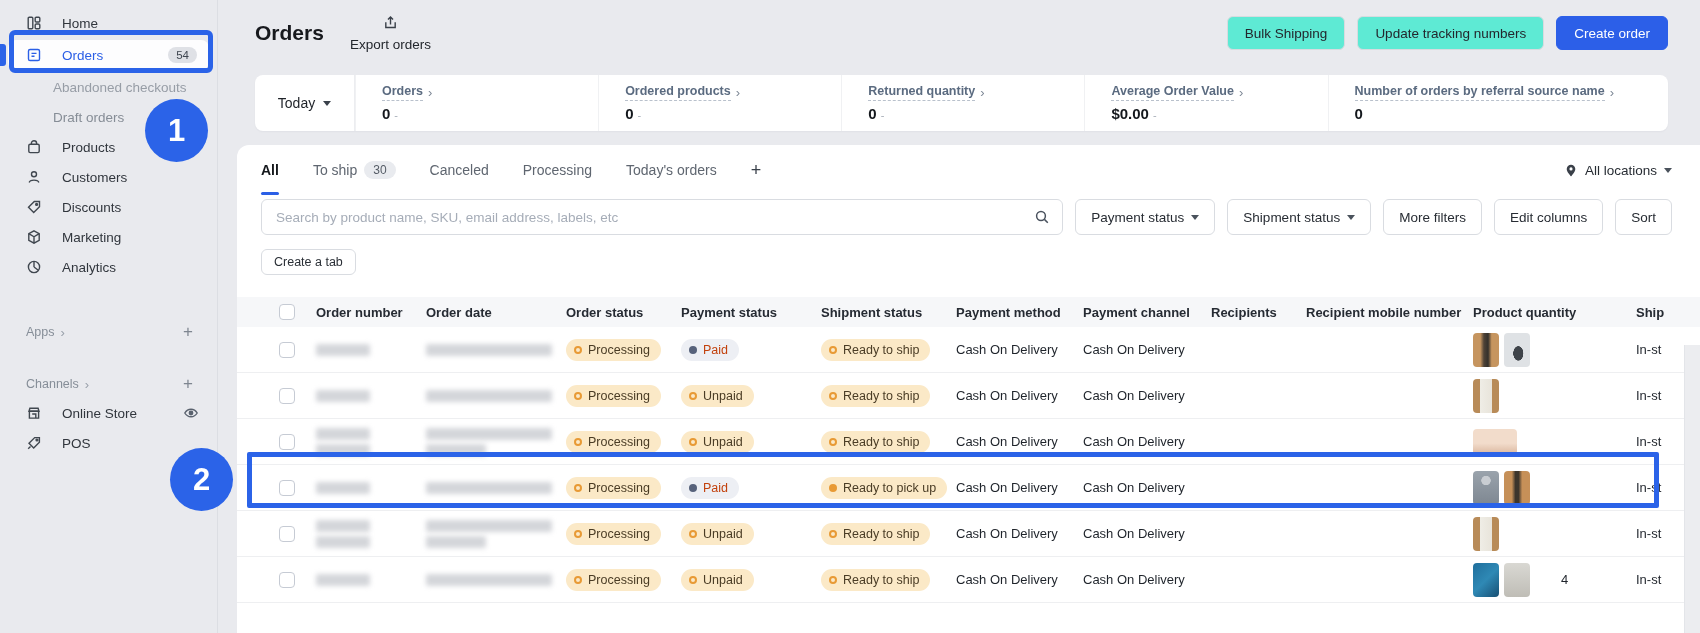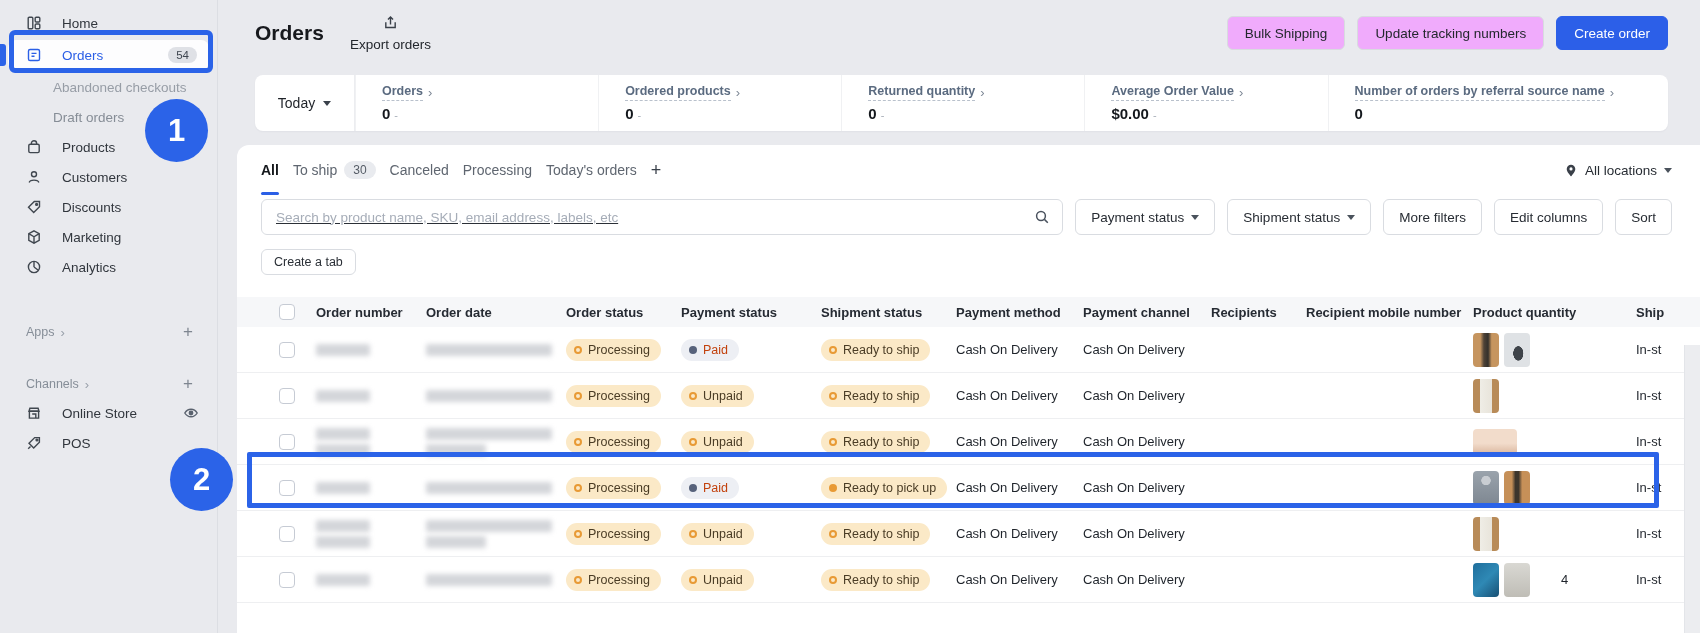--- a/index.html
+++ b/index.html
@@ -25,50 +25,50 @@
   .eye { margin-left:auto; color:#5A626E; cursor:pointer; }
   .active-indicator { position:absolute; left:0; top:44px; width:6px; height:22px; background:#2B63E8; border-radius:0 3px 3px 0; }
 
   
   .main { position:absolute; left:219px; top:0; right:0; bottom:0; }
   .page-header { height:66px; display:flex; align-items:center; padding:0 32px 0 36px; gap:26px; }
   .page-title { font-size:21px; font-weight:700; color:#17191D; }
   .export { display:flex; align-items:center; gap:7px; font-size:13.5px; color:#23272D; cursor:pointer;flex-direction:column; }
   .export .eicon { color:#3A4049; }
   .hdr-actions { margin-left:auto; display:flex; gap:12px; }
-  .btn { height:34px; padding:0 17px; background:#f0abfc; border:1px solid #D8DBDF; border-radius:6px; font-size:13.5px; color:#23272D; display:flex; align-items:center; cursor:pointer; white-space:nowrap; }
+  .btn { height:34px; padding:0 17px; background:#5eead4; border:1px solid #D8DBDF; border-radius:6px; font-size:13.5px; color:#23272D; display:flex; align-items:center; cursor:pointer; white-space:nowrap; }
   .btn-primary { background:#2C5FE8; border-color:#2C5FE8; color:#fff; }
 
   
   .metrics { margin:9px 32px 0 36px; height:56px; background:#fff; border-radius:8px; display:flex; align-items:stretch; box-shadow:0 1px 2px rgba(20,30,50,.04); }
   .period { width:100px; border-right:1px solid #ECEDF0; display:flex; align-items:center; justify-content:center; gap:8px; font-size:14px; color:#1E2228; cursor:pointer; }
   .caret { width:0; height:0; border-left:4px solid transparent; border-right:4px solid transparent; border-top:5px solid #3A414B; }
   .metric { flex:1; padding:9px 0 0 26px; border-left:1px solid #F0F1F3; }
   .metric:first-of-type { border-left:none; }
   .metric.wide { flex:1.45; }
   .mlabel-row { display:flex; align-items:center; gap:5px; cursor:pointer; }
   .mlabel { font-size:12.5px; color:#5B6B80; font-weight:600; border-bottom:1px dashed #B9C1CC; padding-bottom:2px; }
   .mchev { font-size:13px; color:#7E8896; }
   .mvalue { margin-top:4px; font-size:15px; color:#14181D; font-weight:600; }
   .msuffix { font-size:11px; color:#A7AEB8; margin-left:4px; font-weight:400; }
 
   
   .card { position:absolute; left:18px; right:0; top:145px; bottom:0; background:#fff; border-radius:12px 0 0 0; overflow:hidden; }
-  .tabs-row { height:50px; display:flex; align-items:center; padding:0 28px 0 24px; gap:14px; }
+  .tabs-row { height:50px; display:flex; align-items:center; padding:0 28px 0 24px; gap:34px; }
   .tab { position:relative; height:50px; display:flex; align-items:center; gap:7px; font-size:14px; color:#5F6670; cursor:pointer; }
   .tab.active { color:#15181C; font-weight:700; }
   .tab.active::after { content:""; position:absolute; left:0; right:0; bottom:0; height:3px; background:#2B5FE6; border-radius:2px; }
   .pill { background:#E9EBEF; color:#555C66; font-size:12px; padding:2px 9px; border-radius:10px; font-weight:400; }
   .tab.add { font-size:18px; color:#3A414B; }
   .locations { margin-left:auto; display:flex; align-items:center; gap:7px; font-size:13.5px; color:#272C33; cursor:pointer; }
   .locations .caret { border-top-color:#4A525C; }
 
   .search-row { display:flex; gap:12px; padding:4px 28px 0 24px; }
   .search-wrap { position:relative; flex:1; }
-  .search-input { width:100%; height:36px; border:1px solid #D9DCE1; border-radius:6px; padding:0 40px 0 14px; font-size:13.5px; color:#2A2F36; font-family:"Liberation Sans",sans-serif; outline:none; background:#fff;text-decoration:underline; }
+  .search-input { width:100%; height:36px; border:1px solid #D9DCE1; border-radius:6px; padding:0 40px 0 14px; font-size:13.5px; color:#2A2F36; font-family:"Liberation Sans",sans-serif; outline:none; background:#fff; }
   .search-input::placeholder { color:#A6ADB8; }
   .search-icon { position:absolute; right:13px; top:10px; color:#4A525E; }
   .fbtn { height:36px; padding:0 15px; background:#fff; border:1px solid #D9DCE1; border-radius:6px; font-size:13.5px; color:#272C33; display:flex; align-items:center; gap:7px; cursor:pointer; white-space:nowrap; }
   .fbtn .caret { border-top-color:#4A525C; }
 
   .create-tab { display:inline-flex; align-items:center; height:26px; margin:14px 0 0 24px; padding:0 12px; border:1px solid #D9DCE1; border-radius:6px; font-size:12.5px; color:#2A2F36; background:#fff; cursor:pointer; }
 
   
   .thead { margin-top:22px; height:30px; background:#F6F7F9; display:flex; align-items:center; font-size:13px; font-weight:700; color:#262B33; }
   .trow { height:46px; display:flex; align-items:center; border-bottom:1px solid #EEEFF1; font-size:13px; color:#1F242B; }

